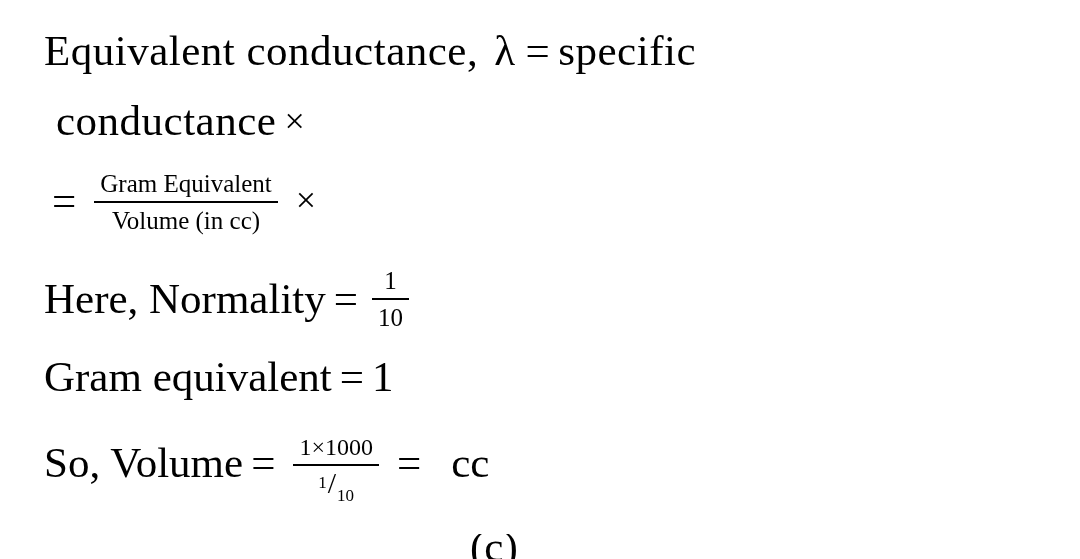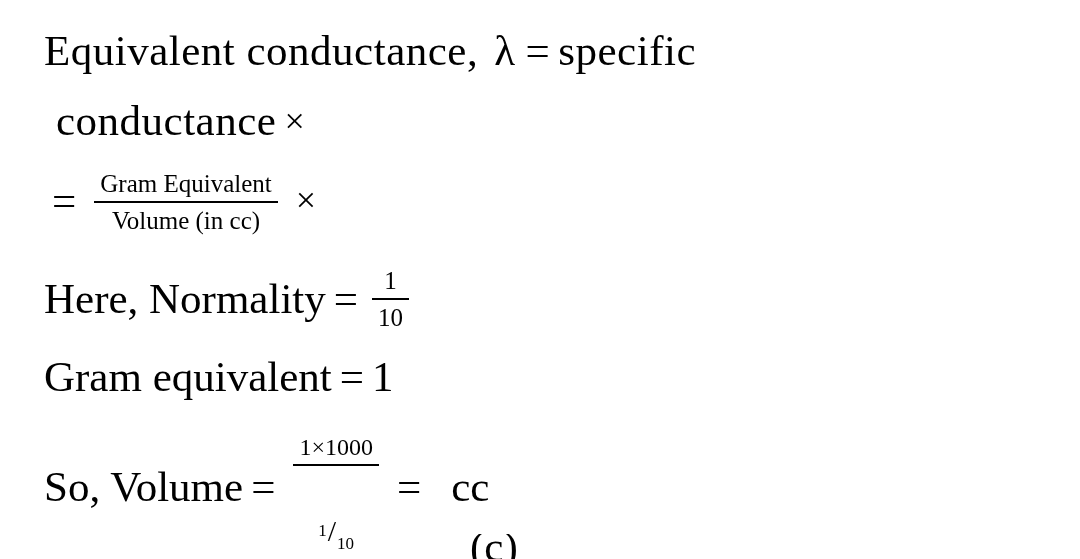--- a/index.html
+++ b/index.html
@@ -123,21 +123,20 @@
     position: relative;
     top: 4px;
     font-family: Liberation Serif, serif;
   }
   .slashfrac {
     display: inline-block;
     position: relative;
     font-size: 20px;
     line-height: 1;
     padding: 0 2px;
-    margin-top: 48px;
   }
   .slashfrac .sf-num {
     font-size: 17px;
     position: relative;
     top: -5px;
   }
   .slashfrac .sf-slash {
     font-size: 30px;
     padding: 0 1px;
   }

